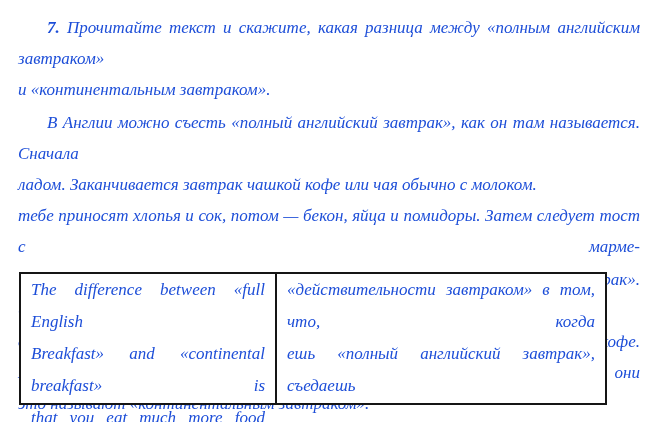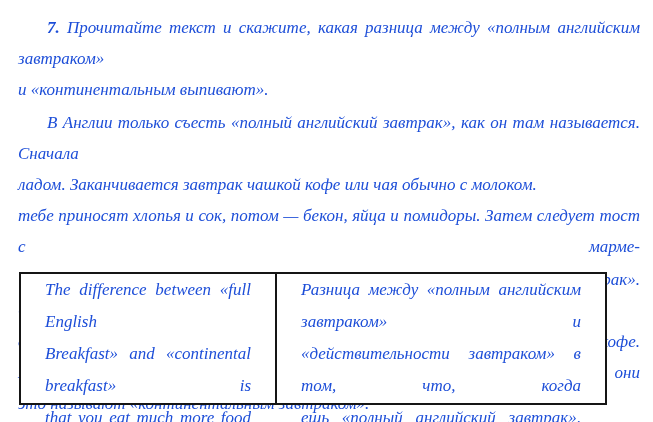--- a/index.html
+++ b/index.html
@@ -48,60 +48,59 @@
     top: 272px;
     width: 588px;
     height: 133px;
     box-sizing: border-box;
     border: 2px solid #151515;
     display: flex;
     background: #ffffff;
   }
   .cmp-cell {
     box-sizing: border-box;
-    padding: 0 24px;
+    padding: 0 10px;
   }
   .cmp-cell .tline {
     line-height: 32px;
     text-indent: 0;
   }
   .cmp-cell-en {
     width: 256px;
     border-right: 2px solid #151515;
   }
   .cmp-cell-ru {
     flex: 1;
   }
 </style>
 </head>
 <body>
 
 <div class="page">
   <div class="text-block" id="paragraphs">
       <div class="para">
         <div class="tline para-first"><b>7.</b> Прочитайте текст и скажите, какая разница между «полным английским завтраком»</div>
-        <div class="tline para-last">и «континентальным выпивают».</div>
+        <div class="tline para-last">и «континентальным завтраком».</div>
       </div>
       <div class="para">
-        <div class="tline para-first">В Англии только съесть «полный английский завтрак», как он там называется. Сначала</div>
+        <div class="tline para-first">В Англии можно съесть «полный английский завтрак», как он там называется. Сначала</div>
         <div class="tline para-last">ладом. Заканчивается завтрак чашкой кофе или чая обычно с молоком.</div>
         <div class="tline">тебе приносят хлопья и сок, потом — бекон, яйца и помидоры. Затем следует тост с марме-</div>
       </div>
       <div class="para">
         <div class="tline para-first">В действительности, англичане не часто едят «полный английский завтрак». Обычно</div>
         <div class="tline">они едят только хлеб или тост с мармеладом и выпивают чашку чая или кофе. Иногда они</div>
         <div class="tline para-last">это называют «континентальным завтраком».</div>
       </div>
     </div>
 
   <div class="cmp-table">
     <div class="cmp-cell cmp-cell-en">
         <div class="tline para-first">The difference between «full English</div>
         <div class="tline">Breakfast» and «continental breakfast» is</div>
         <div class="tline">that you eat much more food when you</div>
       </div>
     <div class="cmp-cell cmp-cell-ru">
-        <div class="tline para-first">Разница между «полным английским завтраком» и</div>
         <div class="tline">«действительности завтраком» в том, что, когда</div>
         <div class="tline">ешь «полный английский завтрак», съедаешь</div>
       </div>
   </div>
 </div>
 
 </body></html>

